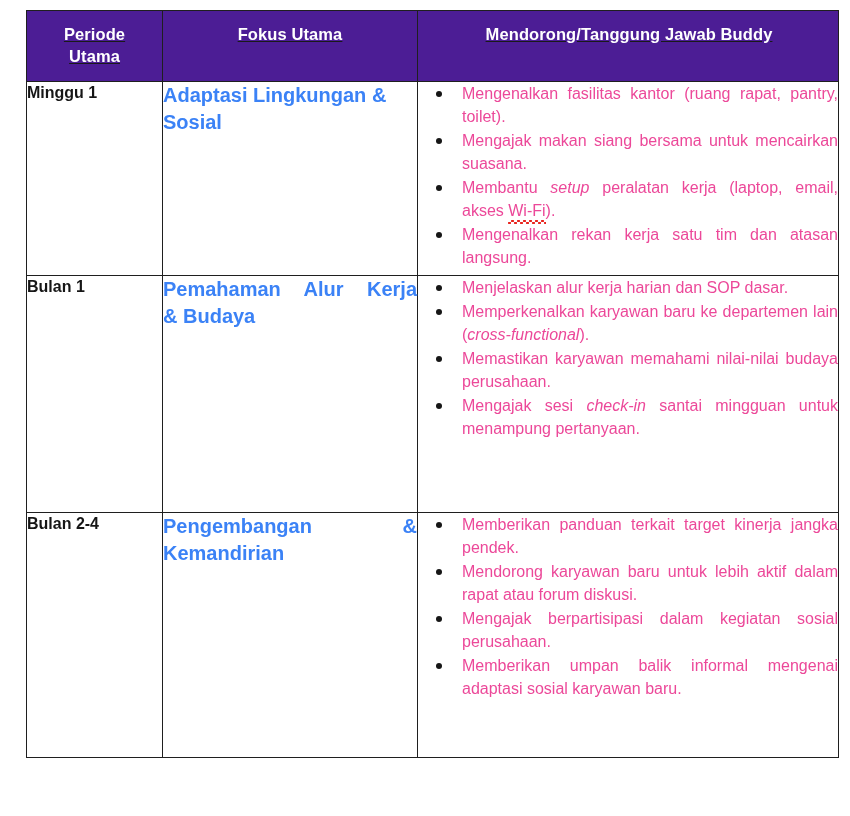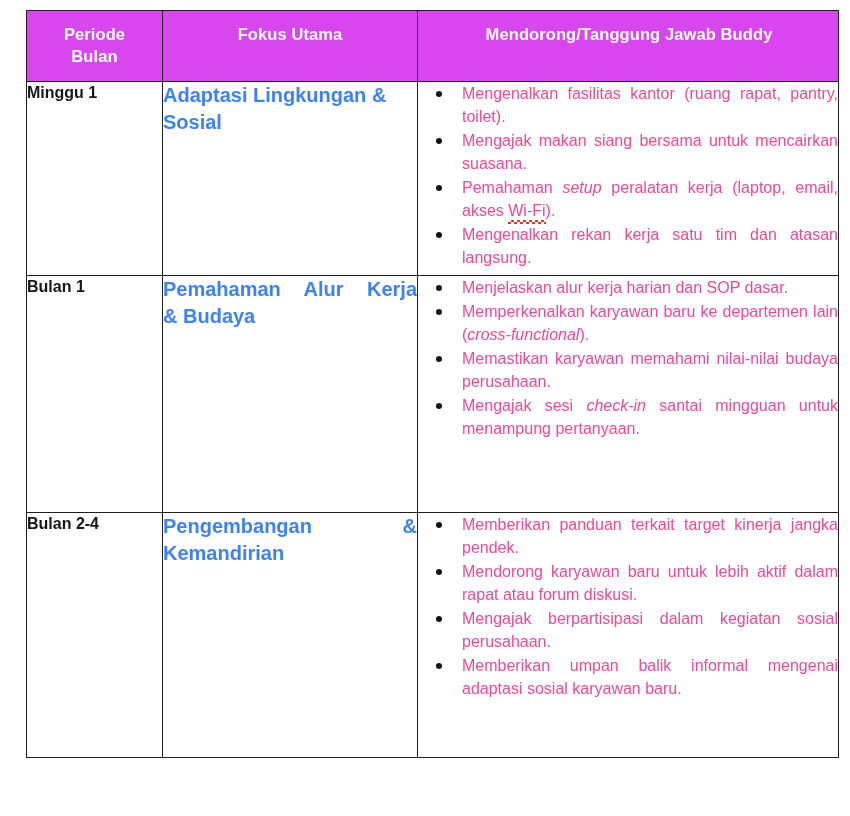--- a/index.html
+++ b/index.html
@@ -42,23 +42,24 @@
     padding: 0;
   }
 
   
   col.c-period { width: 136px; }
   col.c-focus  { width: 255px; }
   col.c-activity { width: 421px; }
 
   
   thead th {
-    background: #d946ef;
+    background: #4c1d95;
     height: 70px;
     border-color: #3a1050;
+    text-decoration: underline;
   }
   .th-inner {
     padding: 13px 14px 0 14px;
     color: #ffffff;
     font-weight: bold;
     font-size: 16.5px;
     line-height: 1.32;
     letter-spacing: 0.1px;
   }
   .th-inner.activity {
@@ -159,21 +160,21 @@
       <colgroup>
         <col class="c-period">
         <col class="c-focus">
         <col class="c-activity">
       </colgroup>
       <thead>
         <tr>
           <th>
             <div class="th-inner">
               <span>Periode</span><br>
-              <span>Bulan</span>
+              <span>Utama</span>
             </div>
           </th>
           <th>
             <div class="th-inner">Fokus Utama</div>
           </th>
           <th>
             <div class="th-inner activity">Mendorong/Tanggung Jawab Buddy</div>
           </th>
         </tr>
       </thead>
@@ -182,21 +183,21 @@
         <tr class="row-1">
           <td class="cell-period">Minggu 1</td>
           <td class="cell-focus">
             <span class="jline">Adaptasi Lingkungan &amp;</span>
             <span class="jline">Sosial</span>
           </td>
           <td class="cell-activity">
             <ul class="bullets">
               <li><span>Mengenalkan fasilitas kantor (ruang rapat, pantry, toilet).</span></li>
               <li><span>Mengajak makan siang bersama untuk mencairkan suasana.</span></li>
-              <li><span>Pemahaman </span><em>setup</em><span> peralatan kerja (laptop, email, akses </span><span class="misspell">Wi-Fi</span><span>).</span></li>
+              <li><span>Membantu </span><em>setup</em><span> peralatan kerja (laptop, email, akses </span><span class="misspell">Wi-Fi</span><span>).</span></li>
               <li><span>Mengenalkan rekan kerja satu tim dan atasan langsung.</span></li>
             </ul>
           </td>
         </tr>
 
         <tr class="row-2">
           <td class="cell-period">Bulan 1</td>
           <td class="cell-focus">
             <span class="jline stretch">Pemahaman Alur Kerja</span>
             <span class="jline">&amp; Budaya</span>

